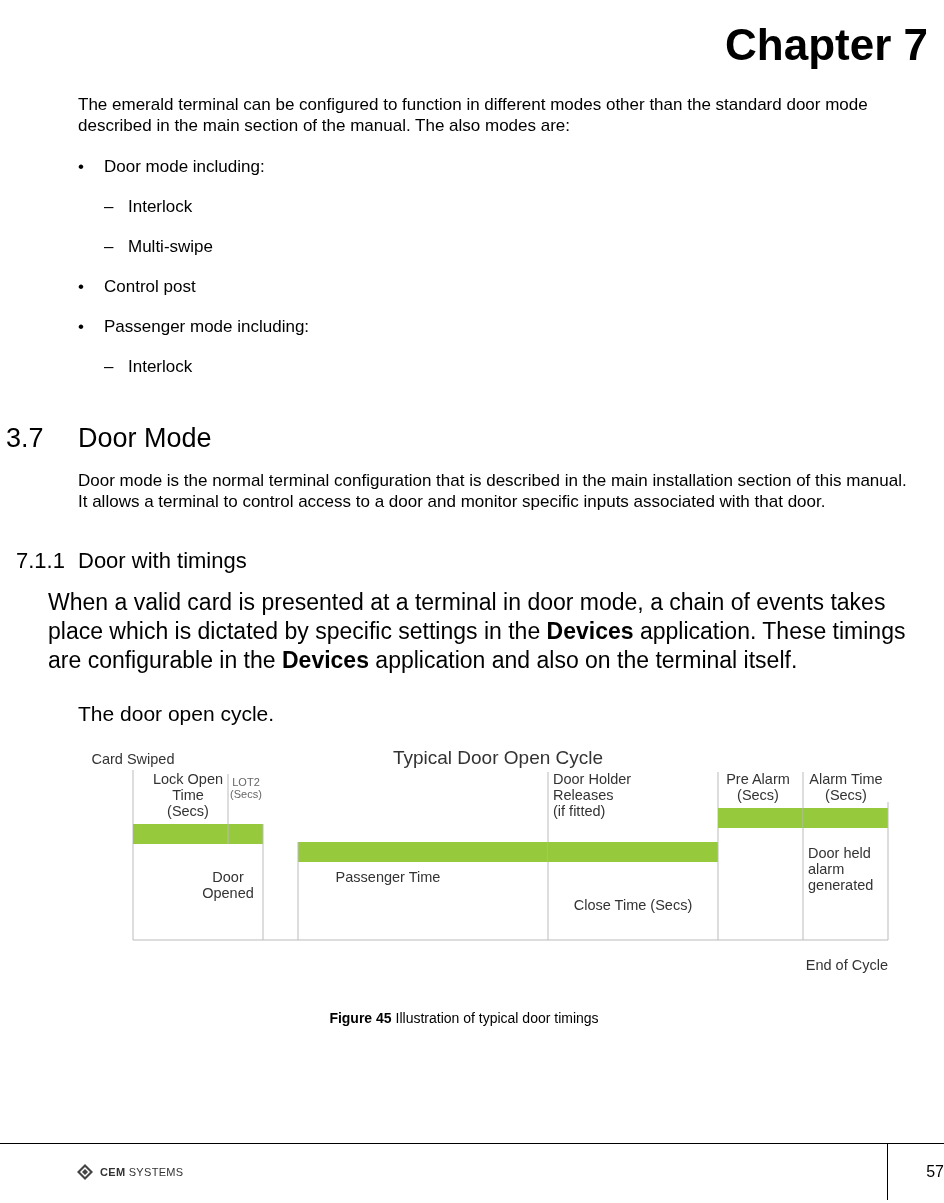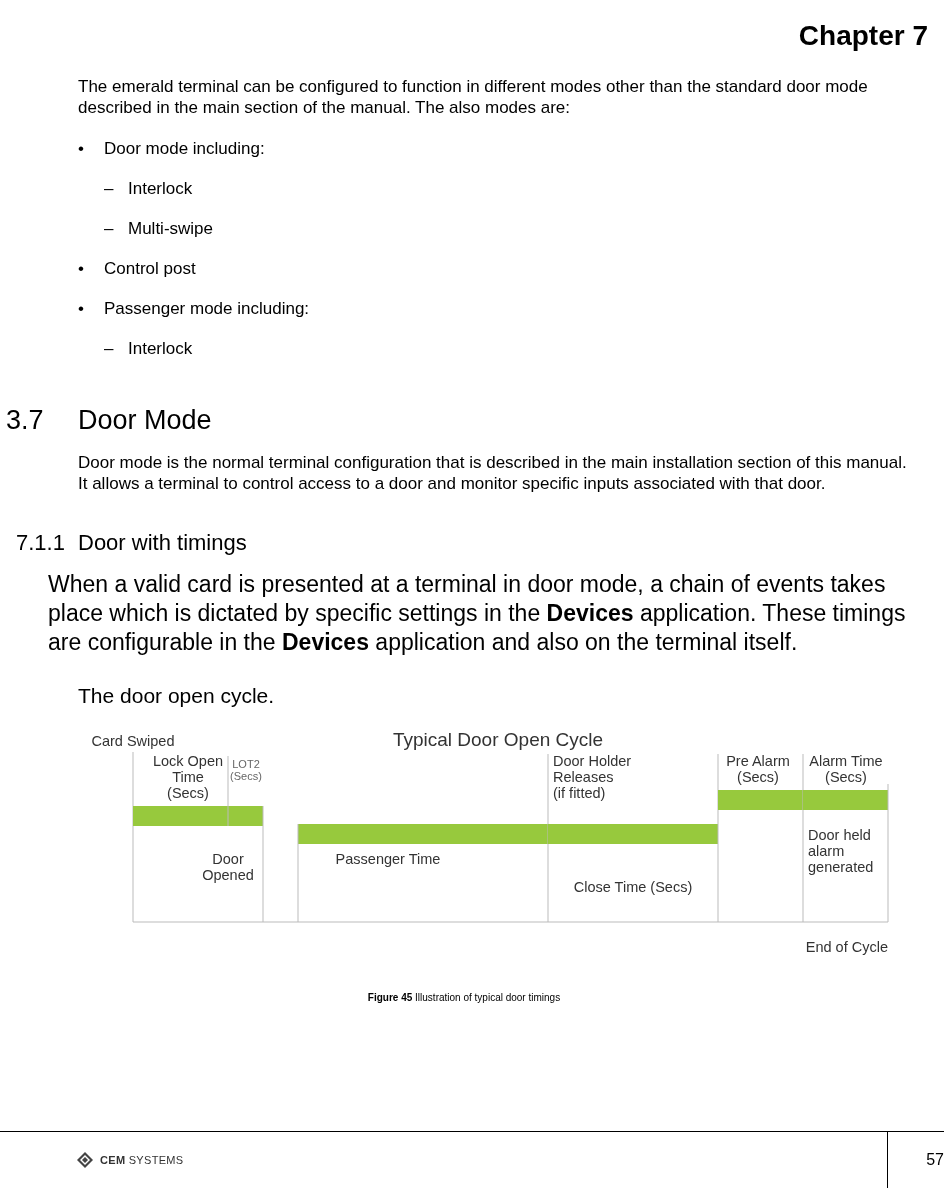--- a/index.html
+++ b/index.html
@@ -9,21 +9,21 @@
     width: 944px;
     height: 1203px;
     position: relative;
     color: #000;
   }
   .page {
     padding: 20px 16px 0 0;
   }
   .chapter-title {
     text-align: right;
-    font-size: 28px;
+    font-size: 44px;
     font-weight: bold;
     margin-bottom: 24px;
     padding-right: 0;
   }
   .chapter-subtitle {
     text-align: right;
     font-size: 34px;
     font-weight: normal;
     margin-bottom: 60px;
   }
@@ -100,27 +100,27 @@
     margin-left: 78px;
     margin-top: 28px;
     margin-bottom: 16px;
   }
   .diagram-wrap {
     margin-left: 78px;
     margin-right: 10px;
   }
   .figcaption {
     text-align: center;
-    font-size: 10px;
+    font-size: 14px;
     margin-top: 14px;
   }
   .figcaption b { font-weight: bold; }
   .footer {
     position: absolute;
-    bottom: 16px;
+    bottom: 4px;
     left: 0;
     width: 100%;
     border-top: 1px solid #000;
     height: 56px;
     display: flex;
     align-items: center;
   }
   .footer-left {
     flex: 1;
     display: flex;

